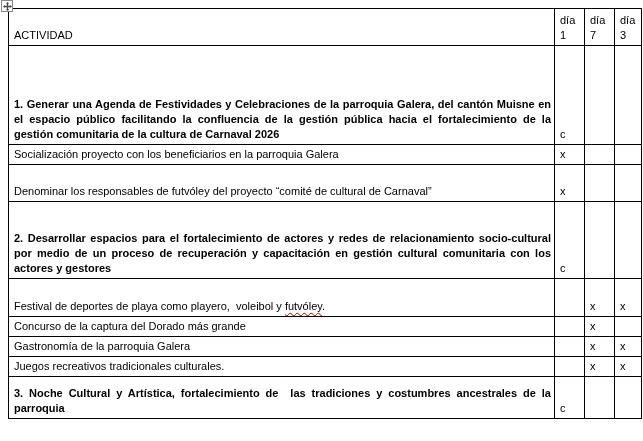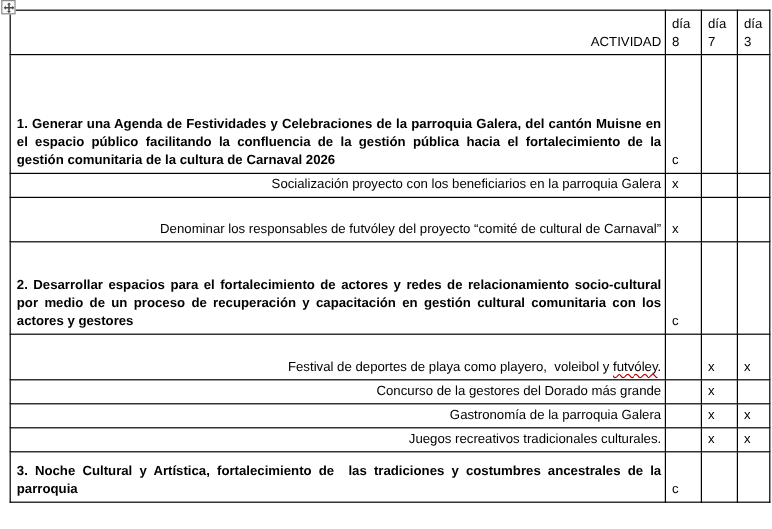--- a/index.html
+++ b/index.html
@@ -38,21 +38,21 @@
     background: #ffffff;
   }
   table.doc td {
     border: 1.5px solid #000000;
     vertical-align: bottom;
     font-size: 11px;
     line-height: 15px;
     padding: 1px 3px 2px 5px;
     overflow: hidden;
   }
-  td.act { text-align: right; white-space: pre-wrap; }
+  td.act { text-align: left; white-space: pre-wrap; }
   tr.sec td.act { font-weight: 700; text-align: justify; }
   td.day { text-align: left; }
   tr.hdr td { vertical-align: bottom; }
 
   
   tr.r-h  td { height: 33px; }
   tr.r0  td { height: 95px; }
   tr.r1  td { height: 16px; }
   tr.r2  td { height: 33px; }
   tr.r3  td { height: 16px; }
@@ -88,21 +88,21 @@
     <colgroup>
       <col style="width:546px">
       <col style="width:30px">
       <col style="width:30px">
       <col style="width:27px">
     </colgroup>
 
     <tbody>
         <tr class="r-h hdr">
       <td class="act">ACTIVIDAD</td>
-      <td class="day">día 8</td>
+      <td class="day">día 1</td>
       <td class="day">día 7</td>
       <td class="day">día 3</td>
     </tr>
 
     <tr class="r0 sec">
       <td class="act"><span>1. Generar una Agenda de Festividades y Celebraciones de la parroquia Galera, del cantón Muisne en el espacio público facilitando la confluencia de la gestión pública hacia el fortalecimiento de la gestión comunitaria de la cultura de Carnaval 2026</span><span class="sq"></span><span></span></td>
       <td class="day">c</td>
       <td class="day"></td>
       <td class="day"></td>
     </tr>
@@ -131,21 +131,21 @@
 
     <tr class="r5">
       <td class="act"><span>Festival de deportes de playa como playero,  voleibol y </span><span class="sq">futvóley</span><span>.</span></td>
       <td class="day"></td>
       <td class="day">x</td>
       <td class="day">x</td>
     </tr>
 
 
     <tr class="r7">
-      <td class="act"><span>Concurso de la gestores del Dorado más grande</span><span class="sq"></span><span></span></td>
+      <td class="act"><span>Concurso de la captura del Dorado más grande</span><span class="sq"></span><span></span></td>
       <td class="day"></td>
       <td class="day">x</td>
       <td class="day"></td>
     </tr>
 
     <tr class="r8">
       <td class="act"><span>Gastronomía de la parroquia Galera</span><span class="sq"></span><span></span></td>
       <td class="day"></td>
       <td class="day">x</td>
       <td class="day">x</td>

